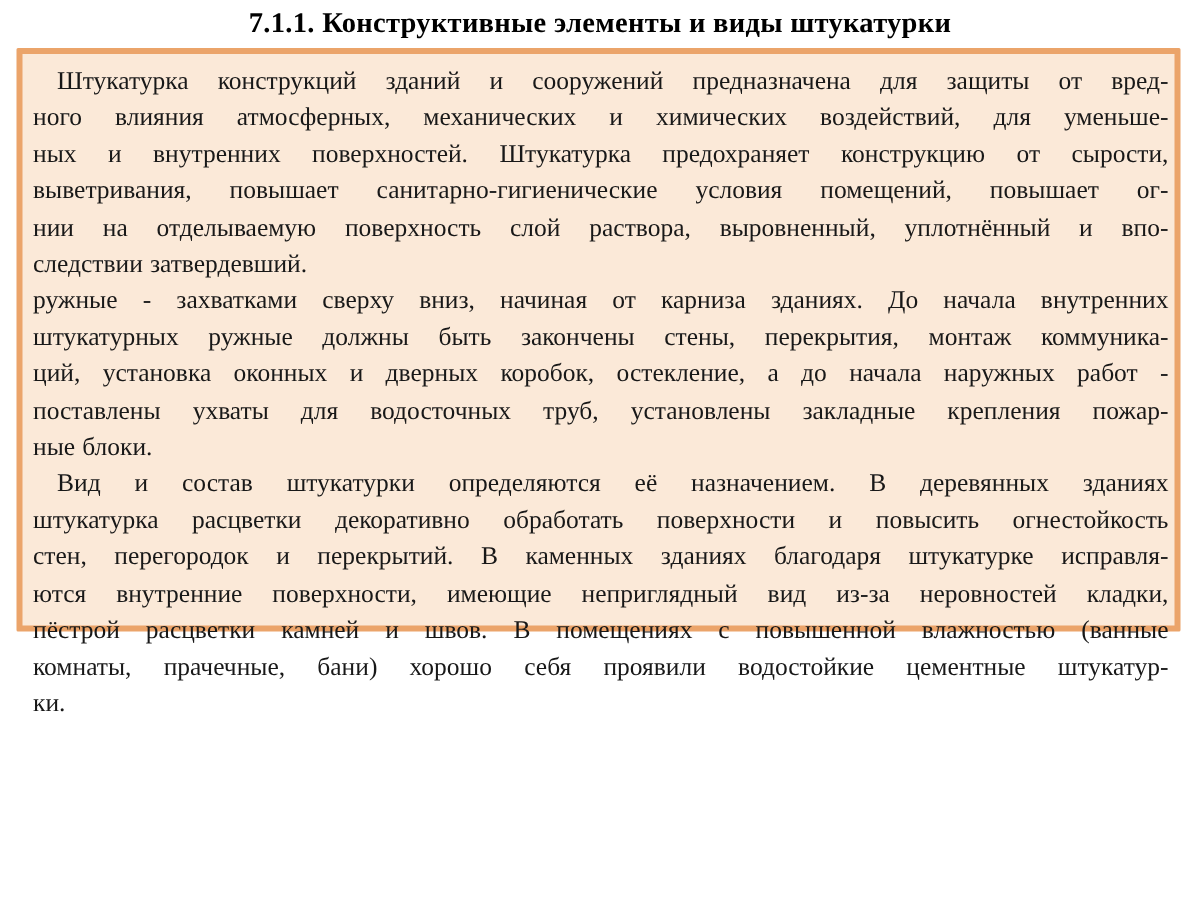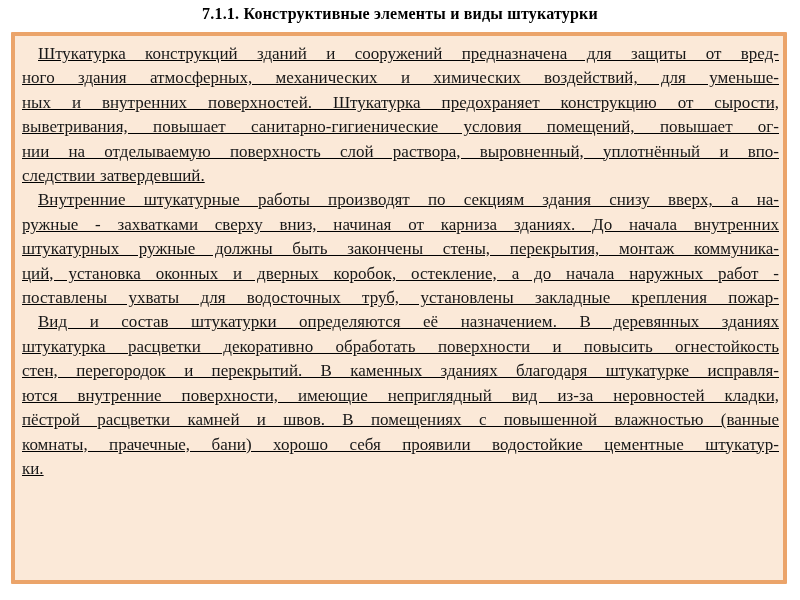--- a/index.html
+++ b/index.html
@@ -16,33 +16,32 @@
     overflow: hidden;
     font-family: "Liberation Serif", "DejaVu Serif", serif;
   }
   .slide { position: relative; width: 800px; height: 600px; }
   .title {
     position: absolute;
     top: 5px; left: 0;
     width: 100%;
     text-align: center;
     font-weight: bold;
-    font-size: 16px;
+    font-size: 19px;
     letter-spacing: 0.2px;
     color: var(--title-color);
   }
   .content-box {
     position: absolute;
     left: 11px; top: 32px;
-    width: 776px; height: 552px;
+    width: 776px; height: 389px;
     background: var(--box-background);
     border: 4px solid var(--box-border);
     border-radius: 1px;
     padding: 6px 4px 0 7px;
-    text-decoration: underline;
   }
   .line {
     font-size: 17px;
     line-height: 24.4px;
     color: var(--text);
     text-align: justify;
     text-align-last: justify;
     word-spacing: 0.5px;
   }
   .line.first { text-indent: 16px; }
@@ -51,33 +50,33 @@
 </head>
 <body>
 
 <div class="slide">
   <div class="title">7.1.1. Конструктивные элементы и виды штукатурки</div>
 
   <div class="content-box">
 
     <div>
       <div class="line first">Штукатурка конструкций зданий и сооружений предназначена для защиты от вред-</div>
-      <div class="line">ного здания атмосферных, механических и химических воздействий, для уменьше-</div>
+      <div class="line">ного влияния атмосферных, механических и химических воздействий, для уменьше-</div>
       <div class="line">ных и внутренних поверхностей. Штукатурка предохраняет конструкцию от сырости,</div>
       <div class="line">выветривания, повышает санитарно-гигиенические условия помещений, повышает ог-</div>
       <div class="line">нии на отделываемую поверхность слой раствора, выровненный, уплотнённый и впо-</div>
       <div class="line para-end">следствии затвердевший.</div>
     </div>
 
     <div>
-      <div class="line first">Внутренние штукатурные работы производят по секциям здания снизу вверх, а на-</div>
       <div class="line">ружные - захватками сверху вниз, начиная от карниза зданиях. До начала внутренних</div>
       <div class="line">штукатурных ружные должны быть закончены стены, перекрытия, монтаж коммуника-</div>
       <div class="line">ций, установка оконных и дверных коробок, остекление, а до начала наружных работ -</div>
       <div class="line">поставлены ухваты для водосточных труб, установлены закладные крепления пожар-</div>
+      <div class="line para-end">ные блоки.</div>
     </div>
 
     <div>
       <div class="line first">Вид и состав штукатурки определяются её назначением. В деревянных зданиях</div>
       <div class="line">штукатурка расцветки декоративно обработать поверхности и повысить огнестойкость</div>
       <div class="line">стен, перегородок и перекрытий. В каменных зданиях благодаря штукатурке исправля-</div>
       <div class="line">ются внутренние поверхности, имеющие неприглядный вид из-за неровностей кладки,</div>
       <div class="line">пёстрой расцветки камней и швов. В помещениях с повышенной влажностью (ванные</div>
       <div class="line">комнаты, прачечные, бани) хорошо себя проявили водостойкие цементные штукатур-</div>
       <div class="line para-end">ки.</div>

